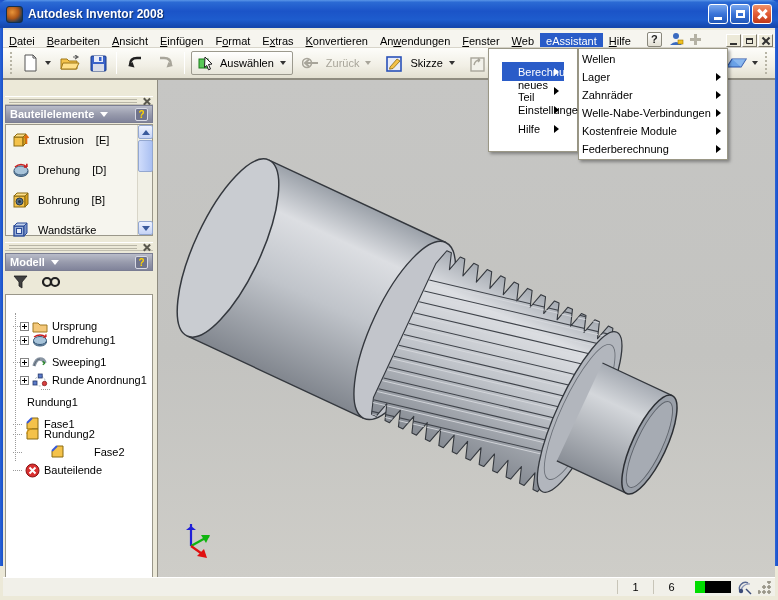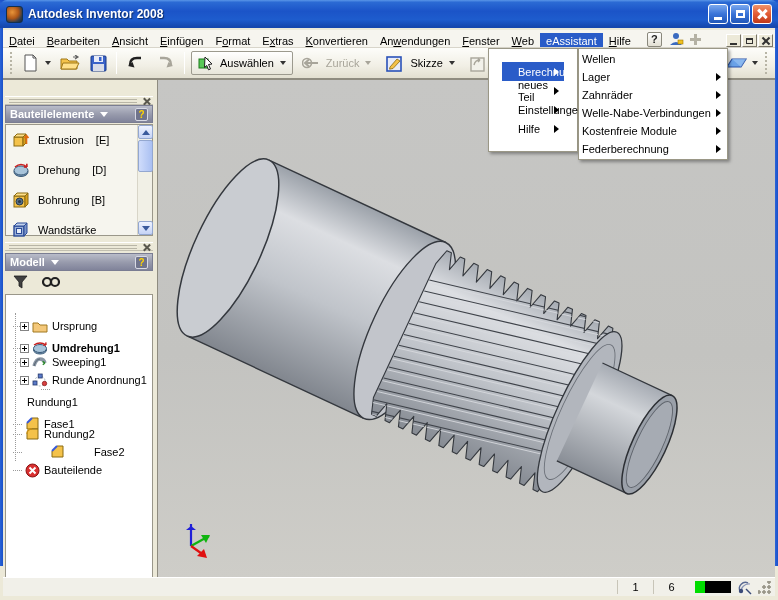--- a/index.html
+++ b/index.html
@@ -361,21 +361,21 @@
 
         <div class="tree-row child" style="top:22px;">
           <div class="hstub"></div>
           <div class="expander"></div>
           <svg width="16" height="13">
             <path d="M1,3 L6,3 L8,5 L15,5 L15,12 L1,12 Z" fill="#f4c87a" stroke="#a07820" stroke-width="1"></path>
           </svg>
           <span class="tree-label">Ursprung</span>
         </div>
 
-        <div class="tree-row child" style="top:44px;font-weight:bold;">
+        <div class="tree-row child" style="top:36px;">
           <div class="hstub"></div>
           <div class="expander"></div>
           <svg width="16" height="14">
             <ellipse cx="8" cy="9" rx="6.5" ry="4" fill="#7a9ab8" stroke="#3a5a78" stroke-width="1"></ellipse>
             <ellipse cx="8" cy="7.5" rx="6.5" ry="4" fill="#a8c4da" stroke="#3a5a78" stroke-width="1"></ellipse>
             <path d="M2,4 Q8,0 14,4 M14,4 L13.8,1.4 M14,4 L11.4,4" fill="none" stroke="#c82020" stroke-width="1.4"></path>
           </svg>
           <span class="tree-label">Umdrehung1</span>
         </div>
 

